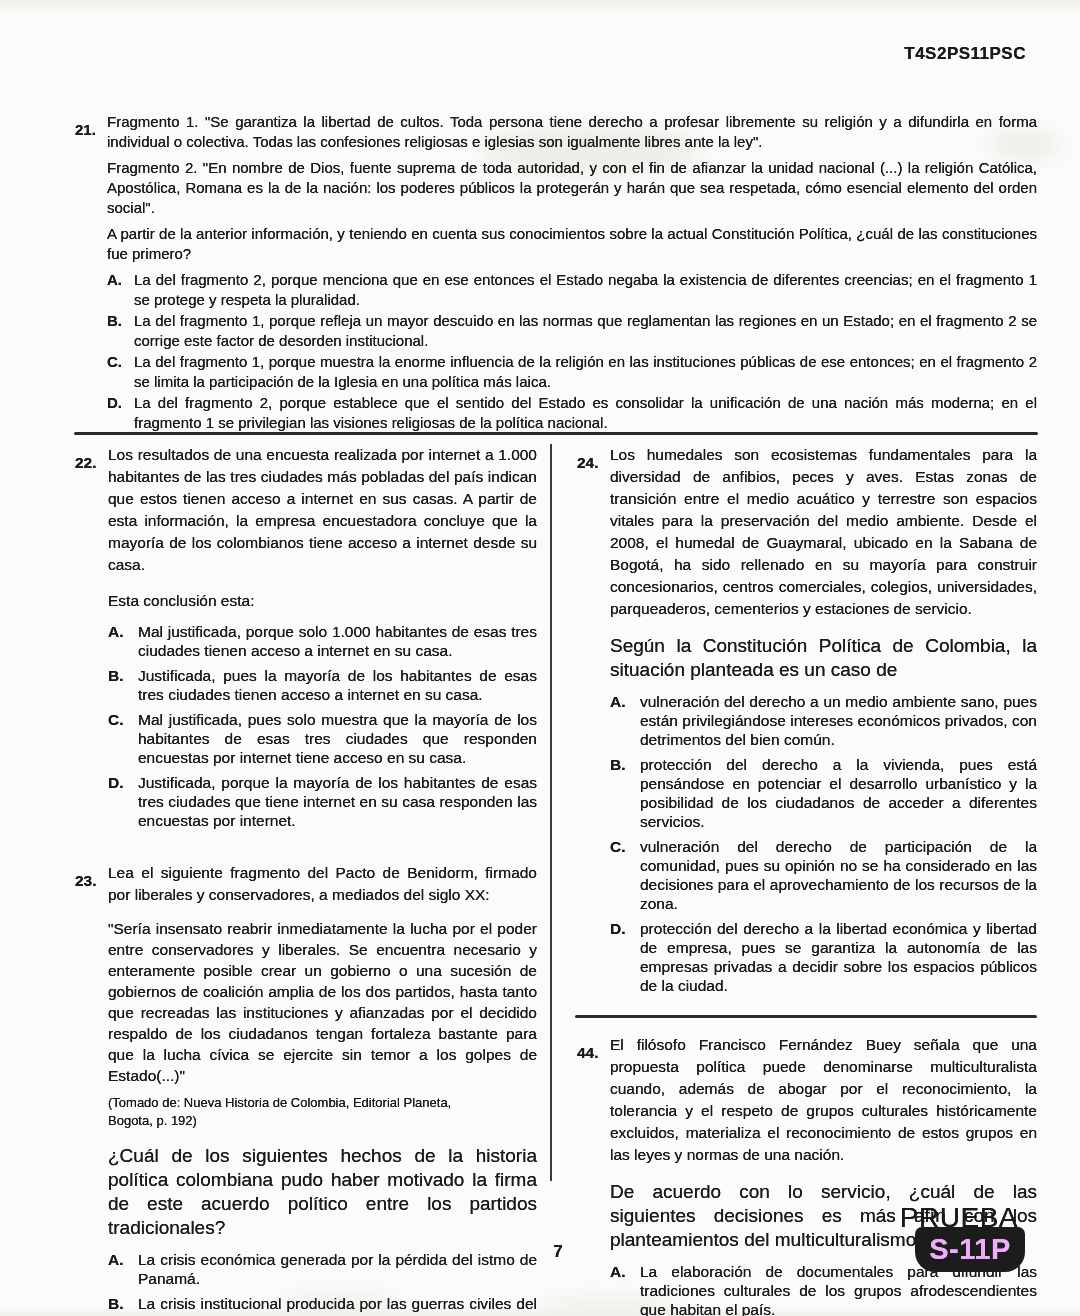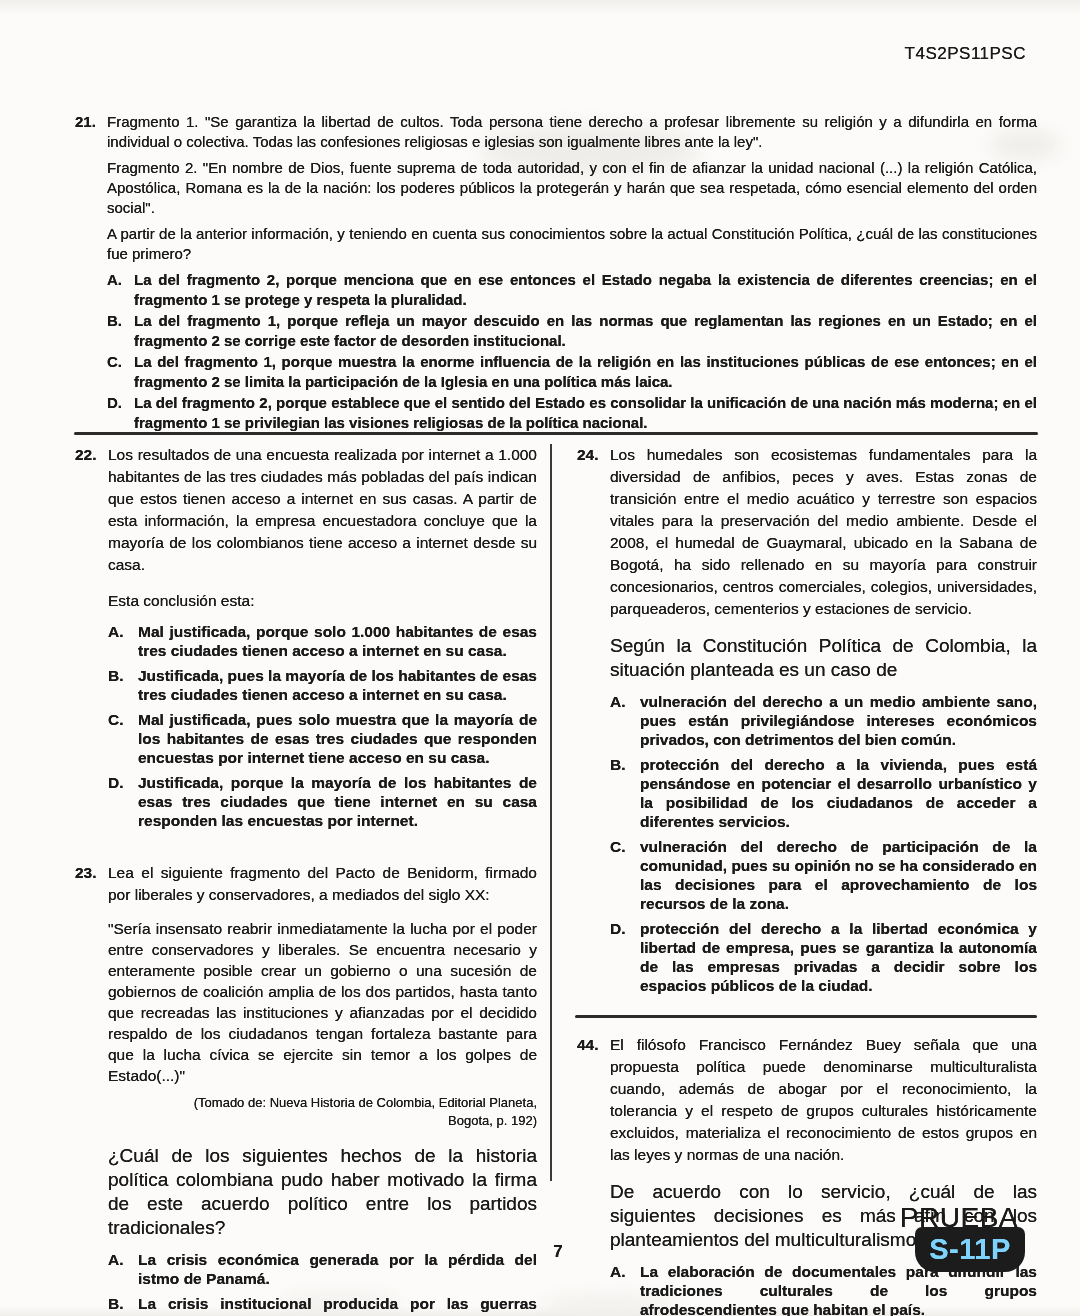--- a/index.html
+++ b/index.html
@@ -18,66 +18,66 @@
   .smudge { background:#efedea; border-radius:50%; filter:blur(9px); }
   .top-band { top:0; left:0; width:1080px; height:14px;
     background:linear-gradient(#f1efec, rgba(255,255,255,0)); }
   .bottom-band { bottom:0; left:0; width:1080px; height:10px;
     background:linear-gradient(rgba(255,255,255,0), #f0eeeb); }
 
   .scan-text { text-shadow:0 0 0.55px currentColor; }
 
   .header-code {
     position:absolute; top:44px; right:54px;
-    font-size:17px; font-weight:400; letter-spacing:0.5px;
+    font-size:17px; font-weight:700; letter-spacing:0.5px;
   }
 
   
   .q21-wrap { position:absolute; top:112px; left:75px; width:962px; }
 
   .qrow { display:flex; align-items:flex-start; }
-  .qnum { flex:0 0 32px; font-weight:700; font-size:15px; line-height:20px; }
+  .qnum { flex:0 0 32px; font-weight:700; font-size:15px; line-height:20px;margin-top:8px; }
   .qbody { flex:1; }
 
   .q21-wrap .para { font-size:15px; line-height:20px; text-align:justify; margin-bottom:6px; }
   .q21-wrap .para.first { text-align:left; }
   .q21-wrap .options { margin-top:2px; }
   .q21-wrap .option { display:flex; font-size:15px; line-height:20px; margin-bottom:1px; }
   .olet { flex:0 0 27px; font-weight:700; }
-  .otext { flex:1; text-align:justify;font-weight:bold; }
+  .otext { flex:1; text-align:justify; }
 
   .hr1 { position:absolute; top:432px; left:74px; width:964px; height:3px;
     background:#2b2b2b; border-radius:2px; }
   .vdivider { position:absolute; top:444px; left:550px; width:2px; height:737px;
     background:#3a3a3a; }
 
   
   .col { position:absolute; top:444px; }
   .col-left  { left:75px;  width:462px; }
   .col-right { left:577px; width:460px; }
 
   .col .qnum { flex:0 0 33px; font-size:15.5px; line-height:22px; }
   .col .para { font-size:15.5px; line-height:22px; text-align:justify; margin-bottom:9px; }
   .col .lead { font-size:15.5px; line-height:22px; margin:14px 0 10px 0; }
   .col .question-para { font-size:19px; line-height:24px; text-align:justify; margin:14px 0 10px 0; }
   .col .option { display:flex; font-size:15.5px; line-height:19px; margin-bottom:6px; }
   .col .olet { flex:0 0 30px; }
   .quote { font-size:15.5px; line-height:21px; text-align:justify; margin:12px 0 8px 0; }
-  .attribution { font-size:13px; line-height:18px; text-align:right; margin:6px 0 10px 0; }
+  .attribution { font-size:13px; line-height:18px; margin:6px 0 10px 0; }
   .q-gap { margin-top:26px; }
   .hr2 { height:3px; background:#2b2b2b; border-radius:2px; margin:14px 0 16px -2px; }
 
   
   .page-number { position:absolute; top:1242px; left:0; width:1116px; text-align:center;
     font-size:17px; font-weight:700; }
   .prueba-label { position:absolute; top:1202px; right:62px;
     font-size:28px; font-weight:400; letter-spacing:0.5px; }
   .prueba-badge { position:absolute; top:1227px; right:55px;
     width:110px; height:45px;
-    background:#1c1c1c; color:#7dd3fc;
+    background:#1c1c1c; color:#f0abfc;
     border-radius:7px 7px 20px 20px;
     display:flex; align-items:center; justify-content:center;
     font-size:29px; font-weight:700; letter-spacing:0.5px;
   }
 </style>
 </head>
 <body>
 
 <div class="page scan-text">
 

